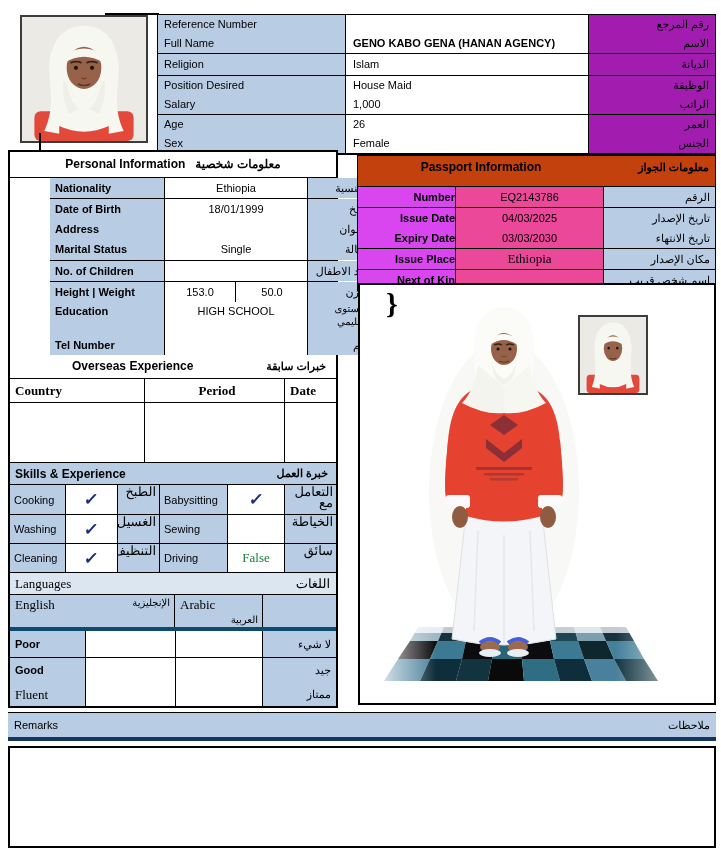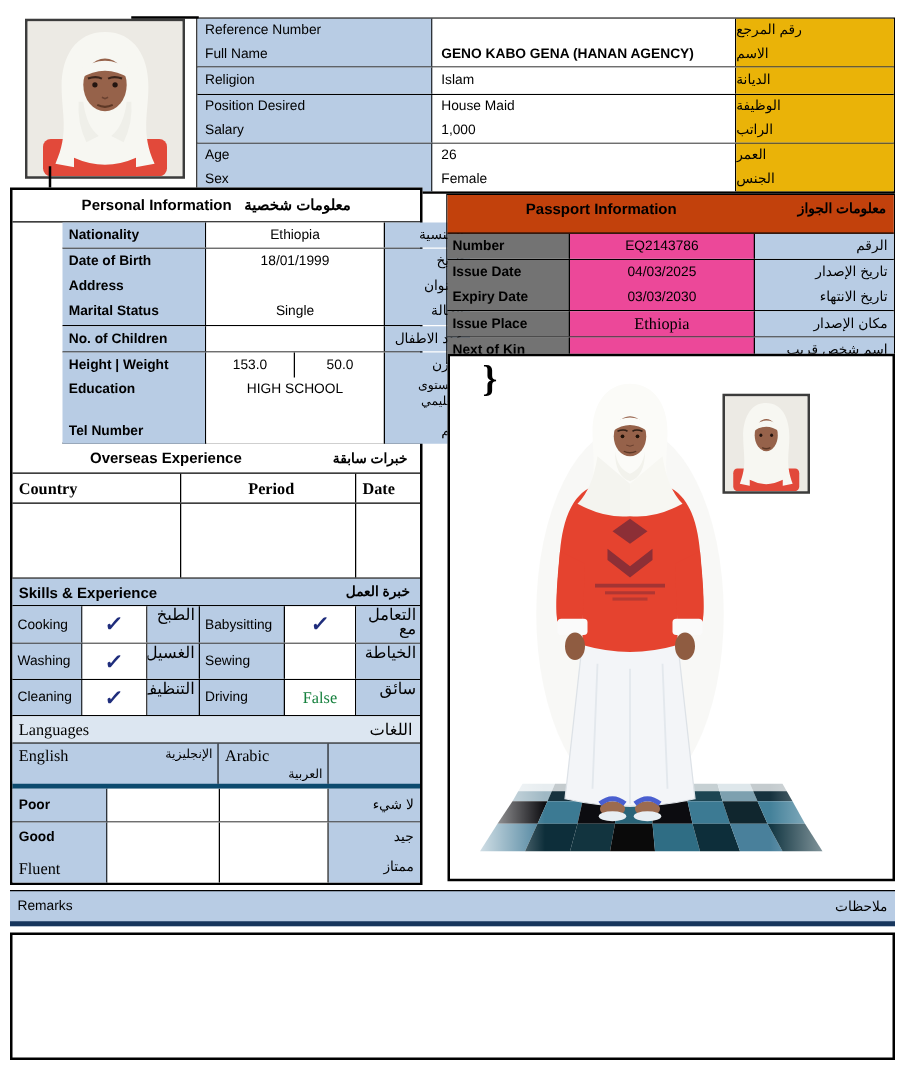--- a/index.html
+++ b/index.html
@@ -13,21 +13,21 @@
   .top-stub{position:absolute;left:105px;top:13px;width:54px;height:2px;background:#000;}
   .v-stub{position:absolute;left:39px;top:133px;width:2px;height:18px;background:#000;}
 
   
   .header-table{position:absolute;left:157px;top:14px;width:559px;
                 border:1.5px solid #000;border-bottom:2px solid #000;}
   .ht-band{display:grid;grid-template-columns:188px 243px 126px;border-bottom:1.5px solid #000;}
   .ht-band:last-child{border-bottom:none;}
   .cl{background:#b8cce4;padding-left:6px;border-right:1px solid #000;}
   .cv{background:#fff;padding-left:7px;border-right:1px solid #000;}
-  .ca{background:#eab308;padding-right:6px;text-align:left;direction:rtl;}
+  .ca{background:#a21caf;padding-right:6px;text-align:right;direction:rtl;}
   .ln19{height:19px;line-height:19px;overflow:hidden;}
   .ln21{height:21px;line-height:21px;overflow:hidden;}
 
   
   .left-panel{position:absolute;left:8px;top:150px;width:330px;height:558px;
               border:2px solid #000;background:#fff;display:flex;flex-direction:column;}
   .sec-title{height:26px;display:flex;align-items:center;justify-content:center;gap:10px;
              font-weight:bold;font-size:12px;border-bottom:1.5px solid #000;}
   .sec-title .arb{direction:rtl;font-weight:bold;}
 
@@ -88,21 +88,21 @@
   .serif{font-family:"Liberation Serif",serif;font-weight:normal;font-size:13px;}
 
   
   .passport{position:absolute;left:357px;top:155px;width:359px;border:1px solid #000;}
   .pp-title{height:31px;position:relative;border-bottom:1.5px solid #000;background:#c2410c;}
   .pp-title .eng{position:absolute;left:0;width:246px;text-align:center;line-height:23px;
                  font-weight:bold;font-size:12px;}
   .pp-title .arb{position:absolute;right:6px;line-height:23px;direction:rtl;font-weight:bold;}
   .pp-band{display:grid;grid-template-columns:98px 148px 111px;border-bottom:1.5px solid #000;}
   .pp-band:last-child{border-bottom:none;}
-  .pp-l{background:#737373;padding-left:4px;font-weight:bold;border-right:1px solid #000;}
+  .pp-l{background:#d946ef;padding-left:4px;font-weight:bold;border-right:1px solid #000;text-align:right;}
   .pp-v{background:#ec4899;text-align:center;border-right:1px solid #000;}
   .pp-a{background:#b8cce4;text-align:right;direction:rtl;padding-right:5px;}
 
   
   .photo-panel{position:absolute;left:358px;top:283px;width:358px;height:422px;
                border:2px solid #000;background:#fff;overflow:hidden;}
   .brace{position:absolute;left:26px;top:2px;font-family:"Liberation Serif",serif;
          font-size:30px;font-weight:bold;}
   .inset-photo{position:absolute;left:218px;top:30px;width:70px;height:80px;
                border:2px solid #3c3c3c;background:#eceae4;overflow:hidden;}

